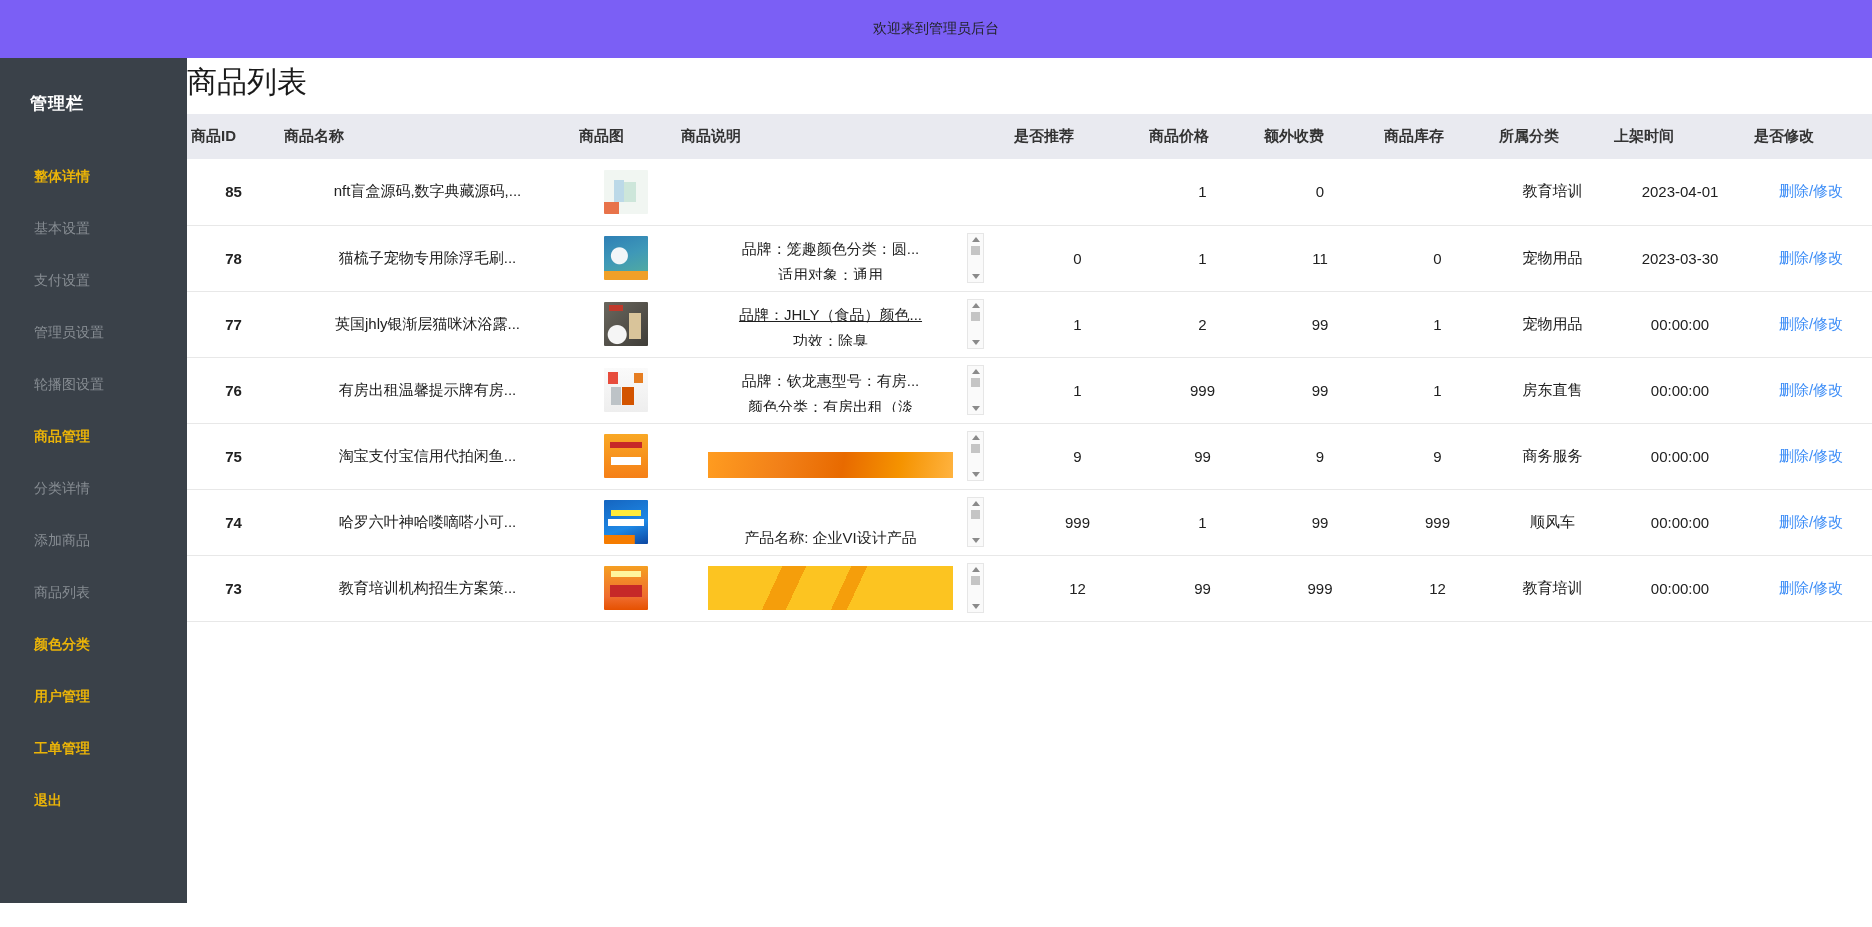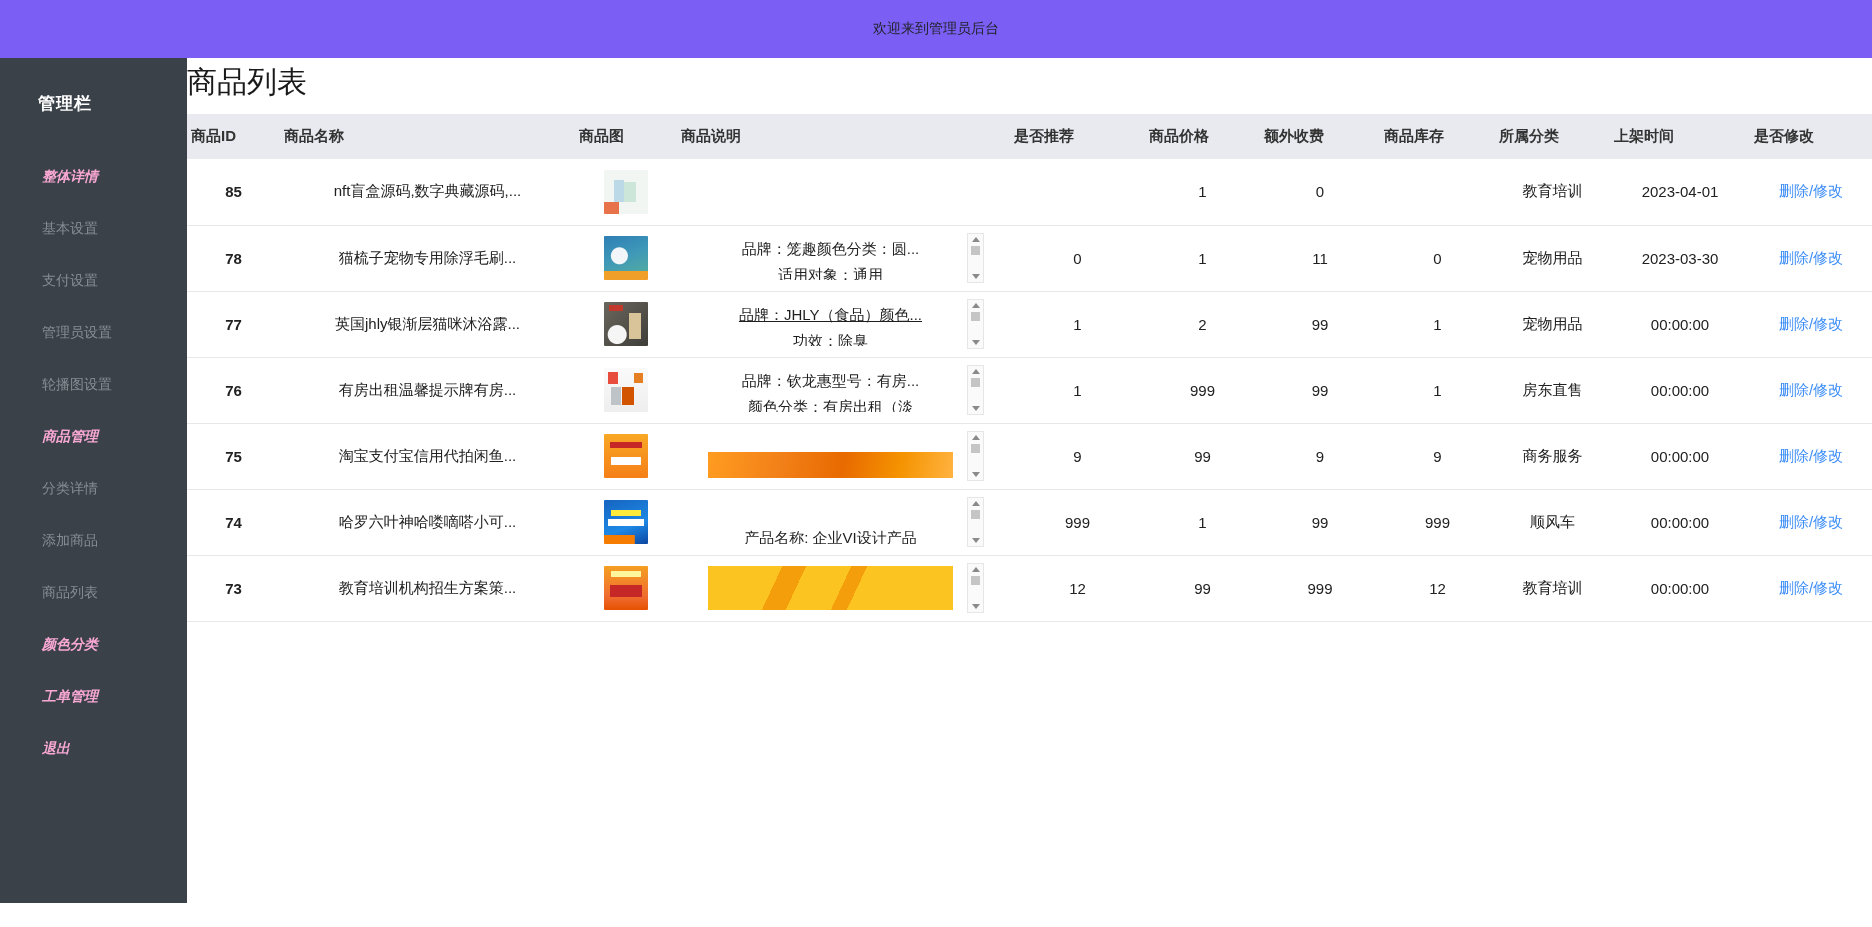--- a/index.html
+++ b/index.html
@@ -19,31 +19,31 @@
   
   .banner{
     position:absolute;top:0;left:0;width:1872px;height:58px;
     background:var(--banner-bg);
     display:flex;align-items:center;justify-content:center;
     font-size:14px;color:#22242b;
   }
   
   .sidebar{
     position:absolute;top:58px;left:0;width:187px;height:845px;
-    background:var(--sidebar-bg);color:#fff;padding-left:8px;
+    background:var(--sidebar-bg);color:#fff;
   }
   .sidebar-title{
     padding:34px 0 0 30px;font-size:17px;font-weight:bold;color:#ffffff;letter-spacing:1px;
   }
   .menu{list-style:none;margin:36px 0 0 0;padding:0;}
   .menu li{
     height:52px;display:flex;align-items:center;padding-left:34px;
     font-size:14px;cursor:pointer;
   }
-  .menu li.primary{color:#f9a8d4;font-weight:bold;font-style:italic;}
+  .menu li.primary{color:#eab308;font-weight:bold;}
   .menu li.secondary{color:#878d93;font-weight:normal;}
   
   .main{position:absolute;top:58px;left:187px;width:1685px;}
   .page-title{
     font-size:30px;font-weight:400;color:#1a1a1a;
     margin:0;padding:6px 0 14px 0;line-height:1.2;
   }
   table.products{width:1685px;border-collapse:collapse;table-layout:fixed;}
   table.products thead tr{background:var(--header-bg);height:45px;}
   table.products th{
@@ -135,20 +135,21 @@
       <li class="primary">整体详情</li>
       <li class="secondary">基本设置</li>
       <li class="secondary">支付设置</li>
       <li class="secondary">管理员设置</li>
       <li class="secondary">轮播图设置</li>
       <li class="primary">商品管理</li>
       <li class="secondary">分类详情</li>
       <li class="secondary">添加商品</li>
       <li class="secondary">商品列表</li>
       <li class="primary">颜色分类</li>
+      <li class="primary">用户管理</li>
       <li class="primary">工单管理</li>
       <li class="primary">退出</li>
     </ul>
 </div>
 
 <div class="main">
   <h1 class="page-title">商品列表</h1>
   <table class="products">
     <colgroup>
       <col style="width:93px">

